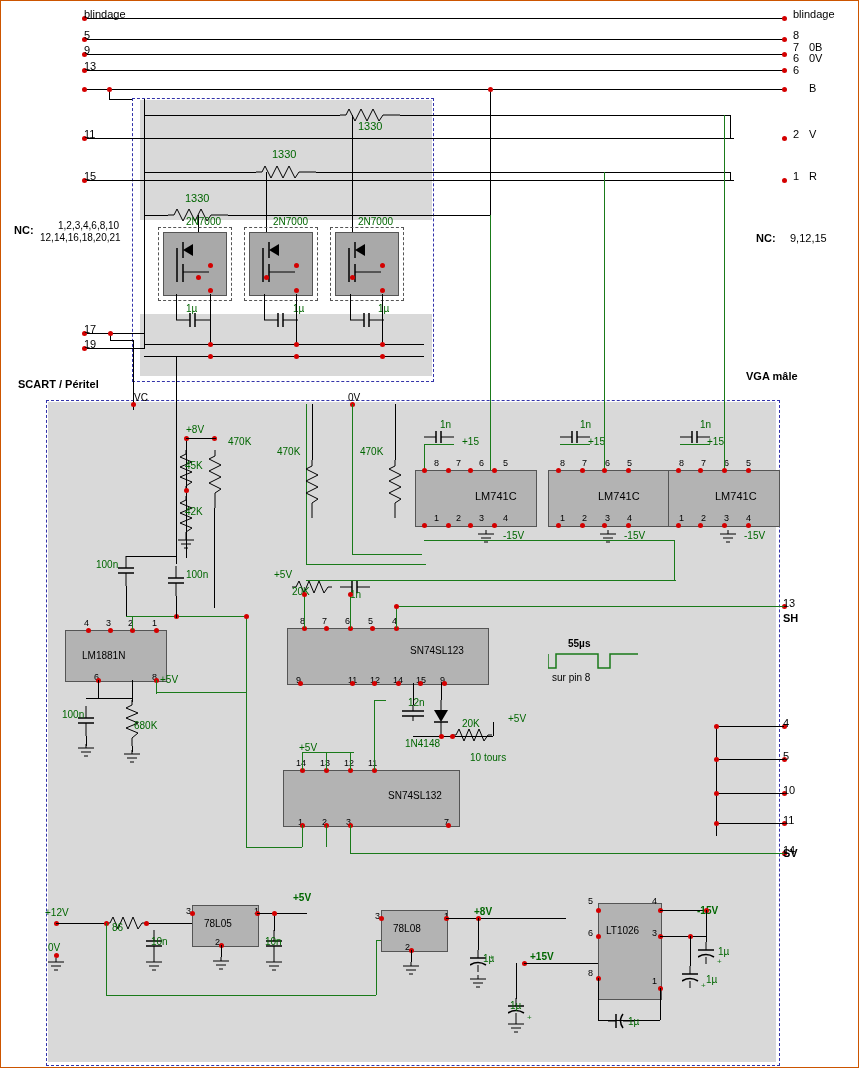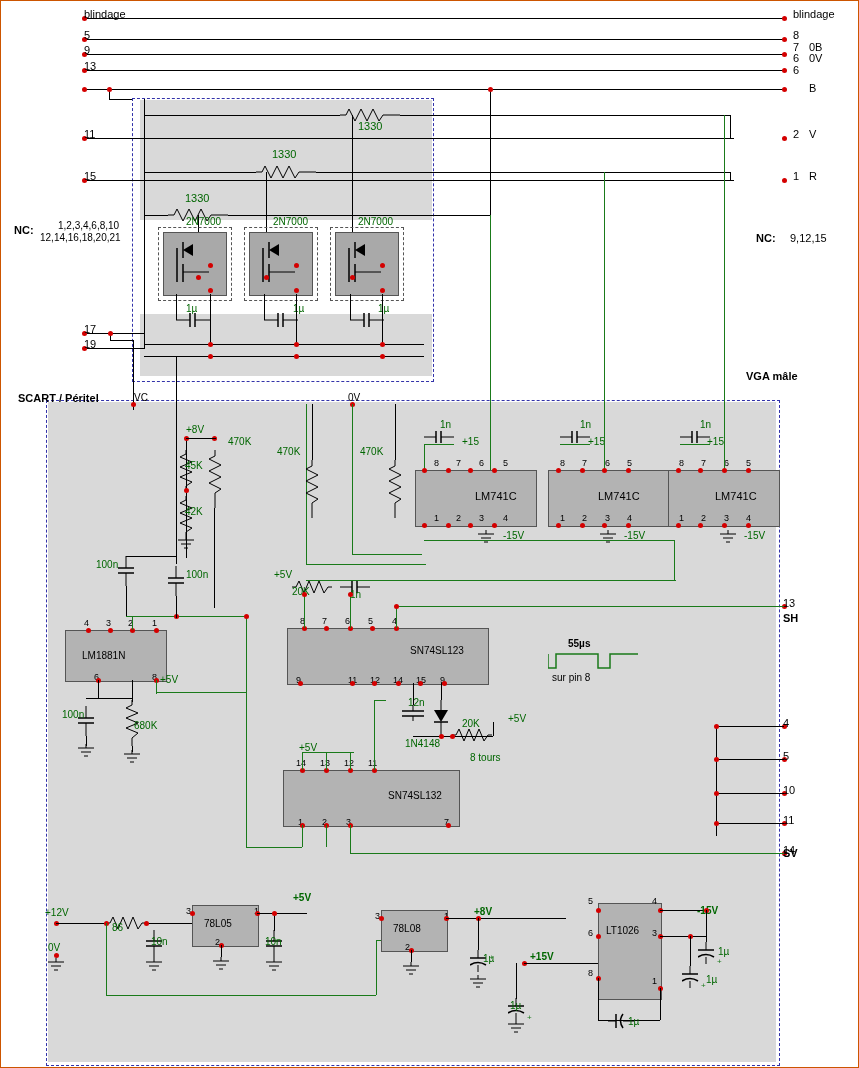--- a/index.html
+++ b/index.html
@@ -76,21 +76,21 @@
   <div class="node" style="left:109px;top:89px;"></div>
 
   <div class="lbl" style="left:84px;top:8px;">blindage</div>
   <div class="lbl" style="left:84px;top:29px;">5</div>
   <div class="lbl" style="left:84px;top:44px;">9</div>
   <div class="lbl" style="left:84px;top:60px;">13</div>
   <div class="lbl" style="left:84px;top:128px;">11</div>
   <div class="lbl" style="left:84px;top:170px;">15</div>
   <div class="lbl" style="left:84px;top:323px;">17</div>
   <div class="lbl" style="left:84px;top:338px;">19</div>
-  <div class="lbl b" style="left:18px;top:392px;">SCART / Péritel</div>
+  <div class="lbl b" style="left:18px;top:378px;">SCART / Péritel</div>
 
   <div class="lbl b" style="left:14px;top:224px;">NC:</div>
   <div class="lbl sm" style="left:58px;top:220px;">1,2,3,4,6,8,10</div>
   <div class="lbl sm" style="left:40px;top:232px;">12,14,16,18,20,21</div>
 
   <div class="lbl" style="left:793px;top:8px;">blindage</div>
   <div class="lbl" style="left:793px;top:29px;">8</div>
   <div class="lbl" style="left:793px;top:41px;">7</div>
   <div class="lbl" style="left:809px;top:41px;">0B</div>
   <div class="lbl" style="left:793px;top:52px;">6</div>
@@ -531,21 +531,21 @@
     <polygon points="2,10 16,10 9,22" fill="#000"></polygon>
     <line x1="2" y1="22" x2="16" y2="22" stroke="#000" stroke-width="1.5"></line>
     <line x1="9" y1="22" x2="9" y2="36" stroke="#000"></line>
   </svg>
   <div class="lbl sm g" style="left:405px;top:738px;">1N4148</div>
   <svg style="position:absolute;left:452px;top:728px;width:40px;height:14px;">
     <polyline points="0,7 4,7 7,1 12,13 17,1 22,13 27,1 32,13 36,7 40,7" fill="none" stroke="#000"></polyline>
     <line x1="20" y1="14" x2="20" y2="20" stroke="#000"></line>
   </svg>
   <div class="lbl sm g" style="left:462px;top:718px;">20K</div>
-  <div class="lbl sm g" style="left:470px;top:752px;">8 tours</div>
+  <div class="lbl sm g" style="left:470px;top:752px;">10 tours</div>
   <div class="lbl sm g" style="left:508px;top:713px;">+5V</div>
 
   <div class="wire v" style="left:413px;top:683px;height:22px;"></div>
   <div class="wire v" style="left:441px;top:683px;height:17px;"></div>
   <div class="wire h" style="left:413px;top:736px;width:80px;"></div>
   <div class="wire v" style="left:493px;top:722px;height:14px;"></div>
   <div class="node" style="left:441px;top:736px;"></div>
   <div class="node" style="left:452px;top:736px;"></div>
 
   <div class="box" style="left:283px;top:770px;width:175px;height:55px;"></div>

